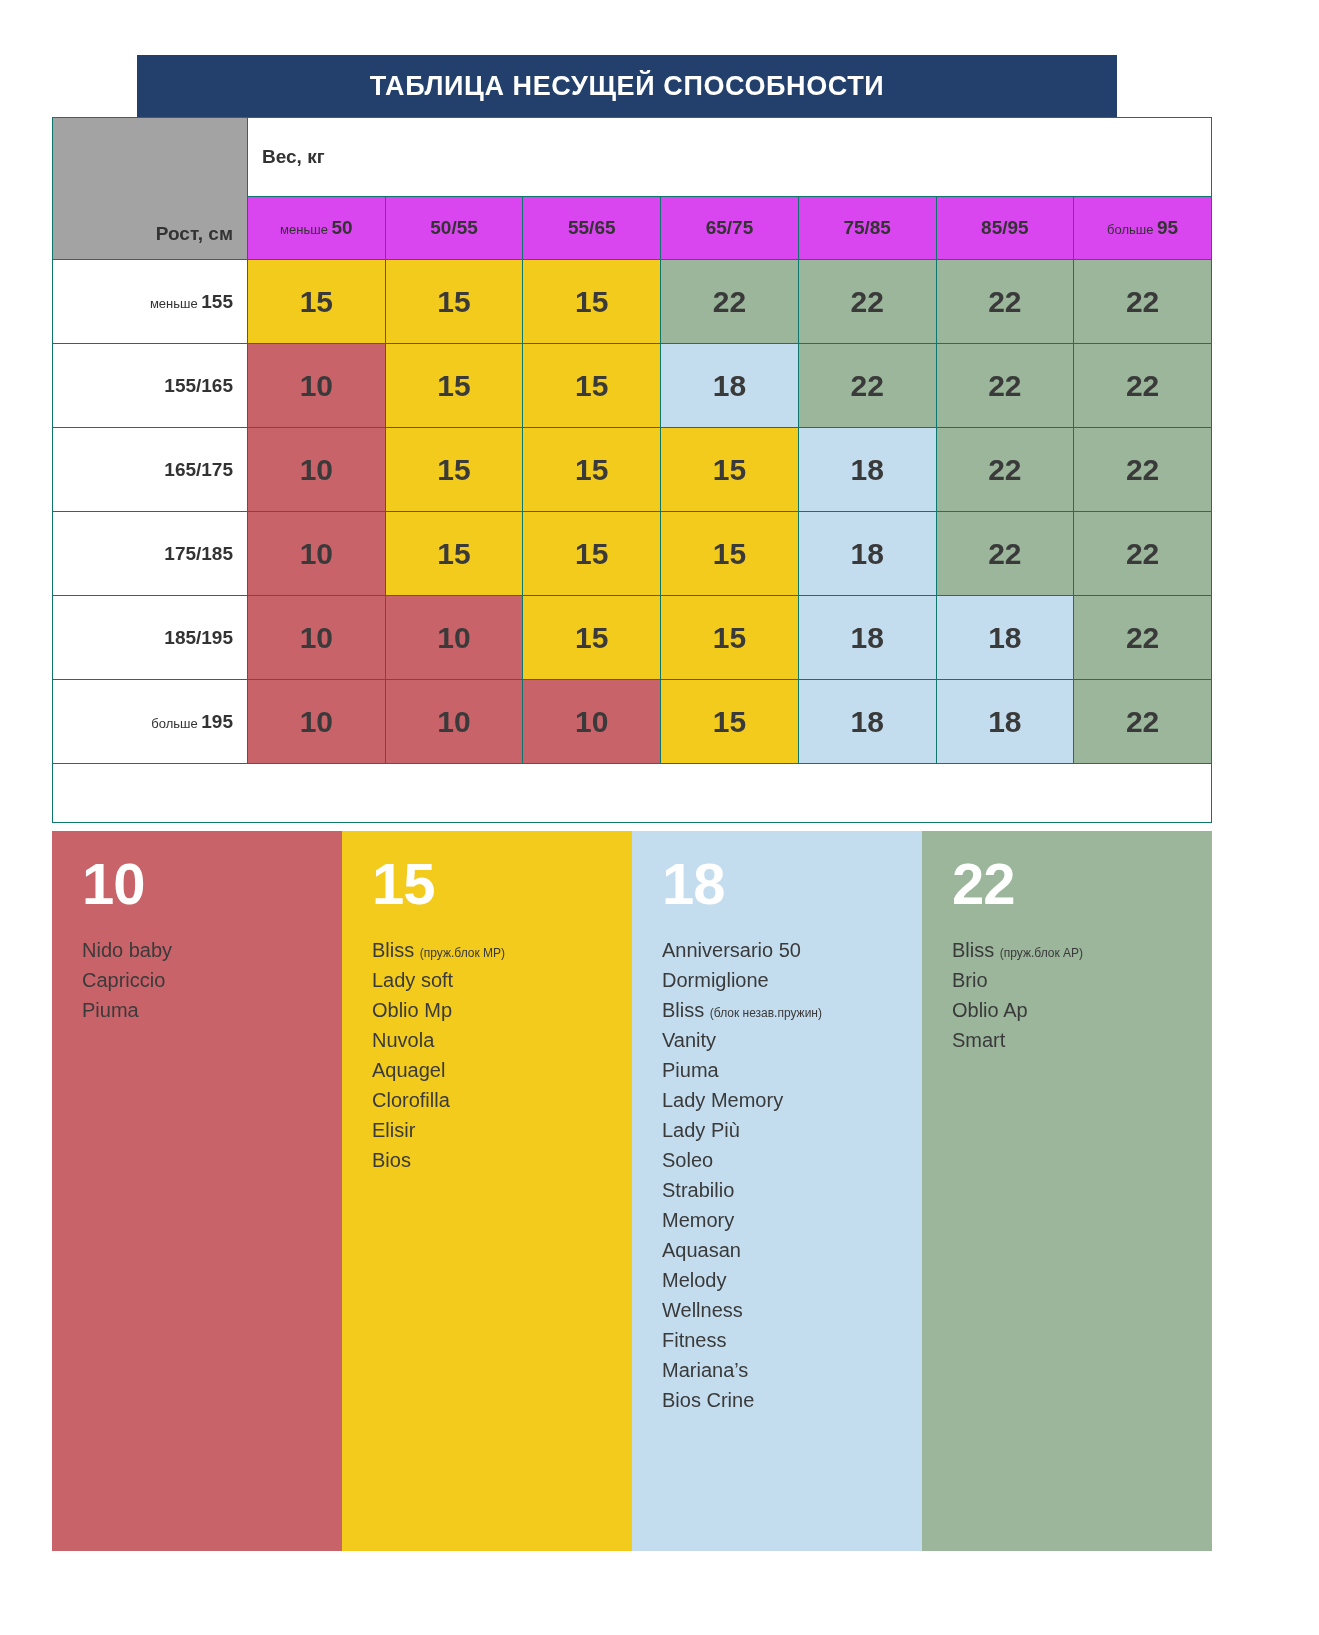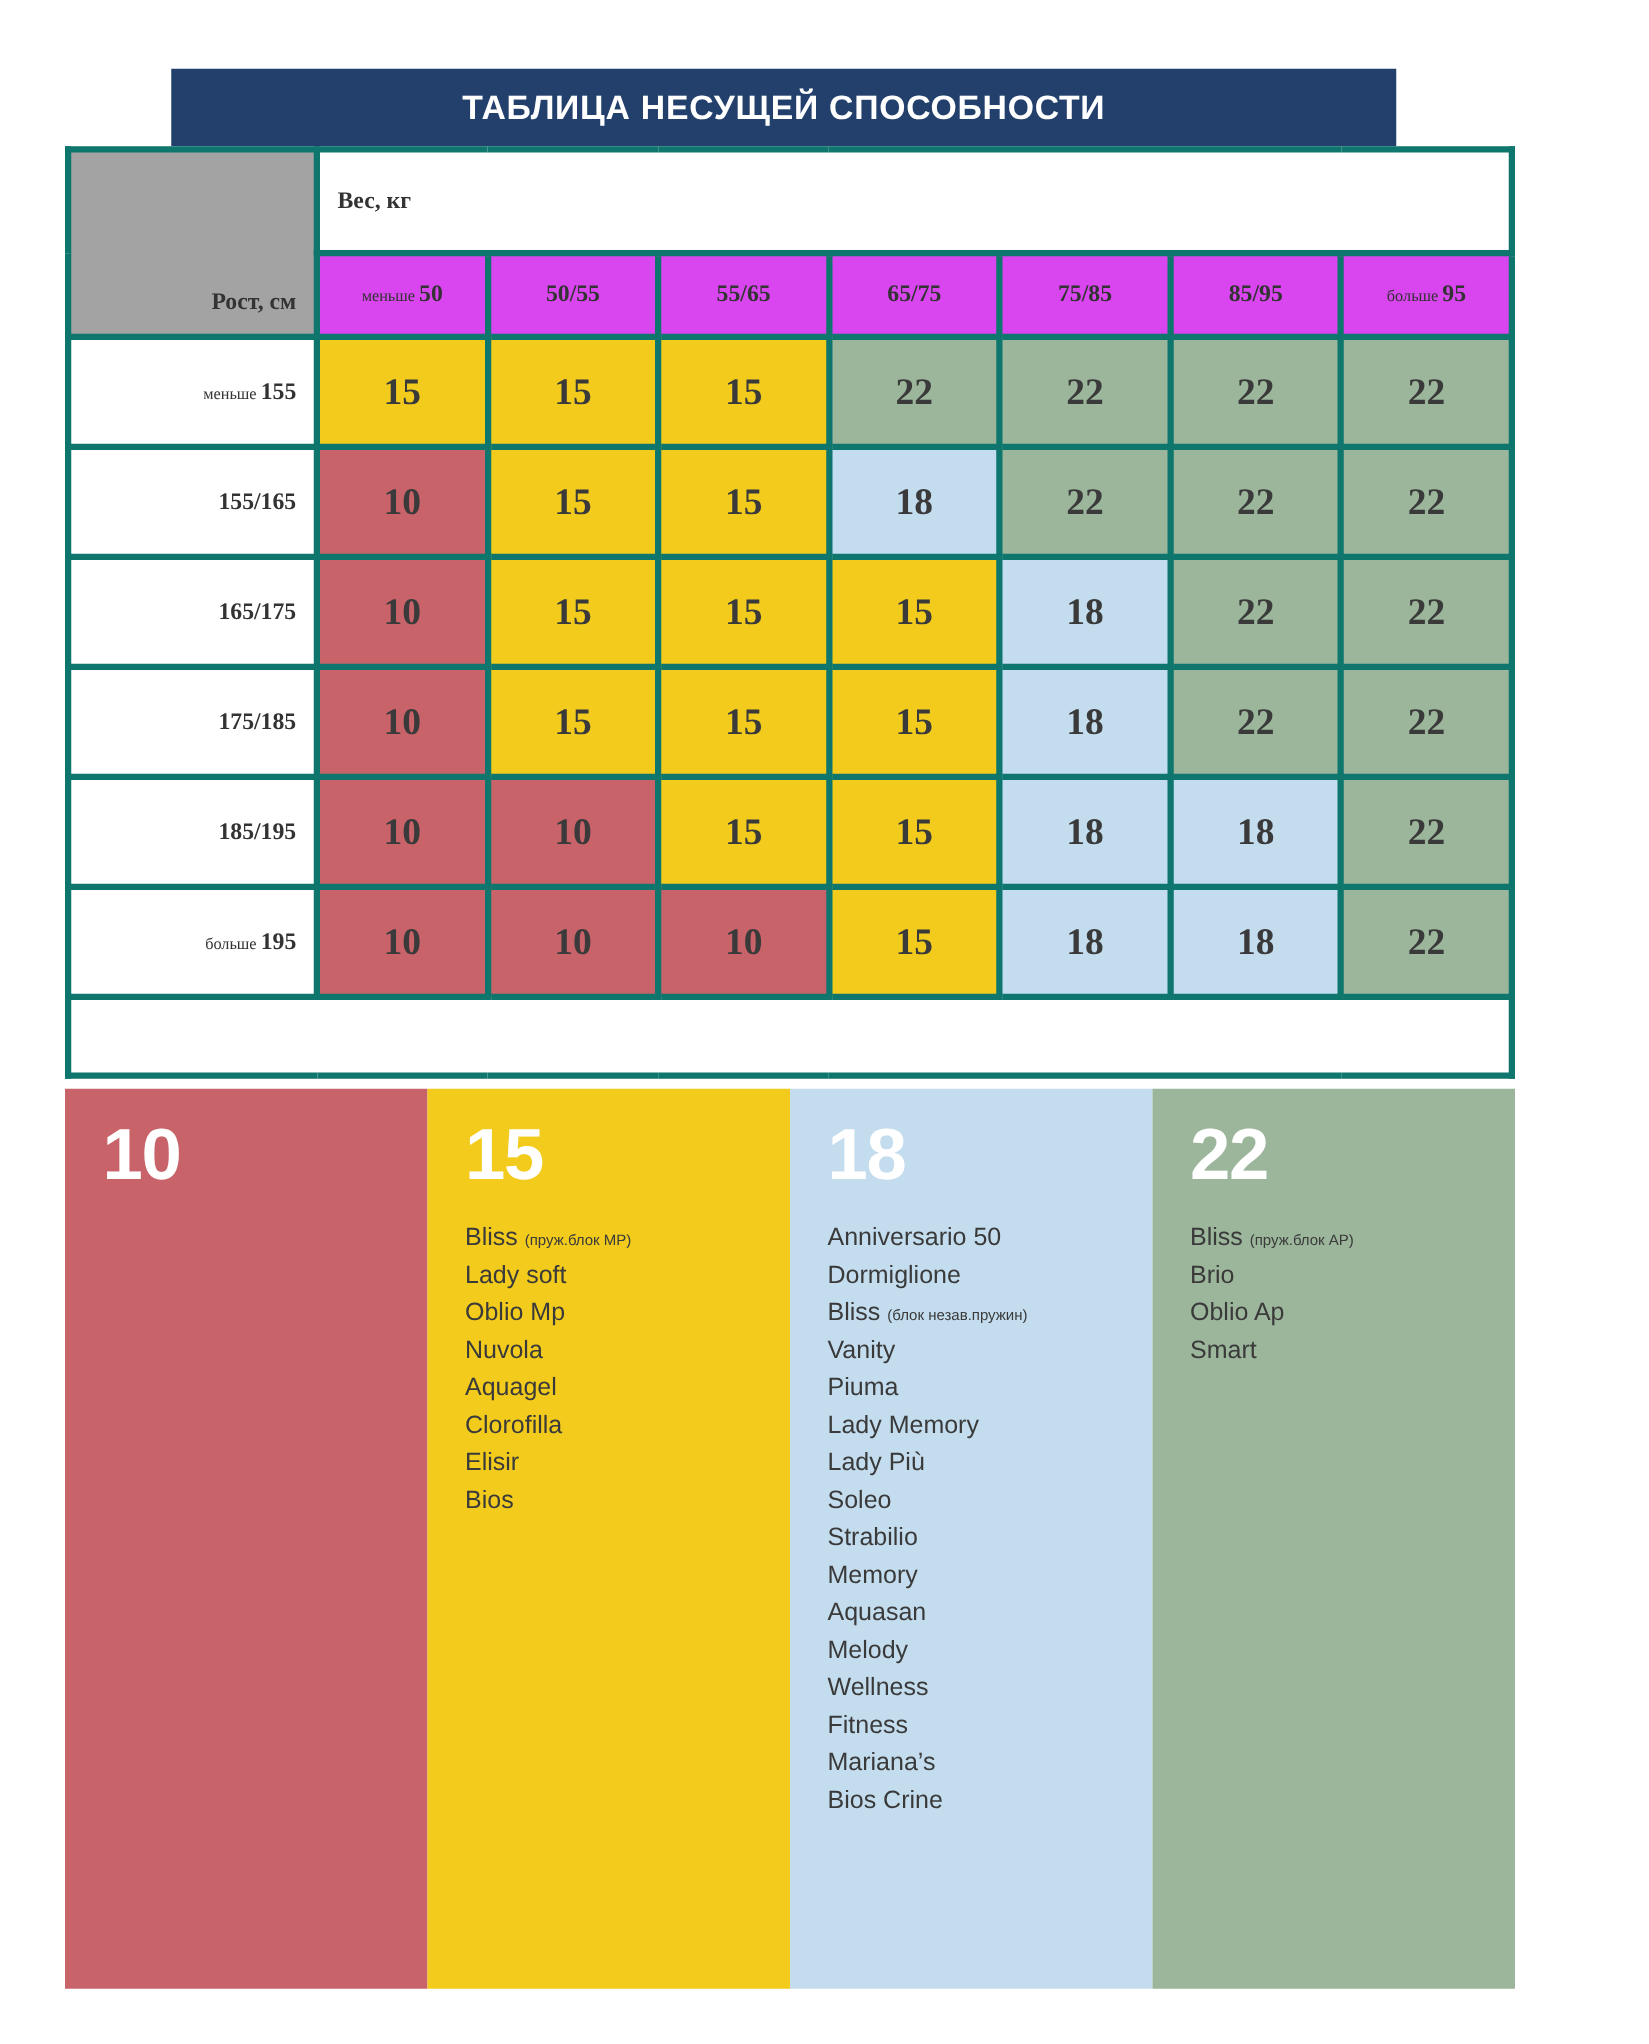--- a/index.html
+++ b/index.html
@@ -41,24 +41,23 @@
     letter-spacing: 0.6px;
   }
 
   
   table.matrix {
     border-collapse: collapse;
     width: 1160px;
     table-layout: fixed;
   }
   table.matrix td, table.matrix th {
-    border: 5px solid #0f766e;
+    border: 1px solid #0f766e;
     padding: 0;
     margin: 0;
-    font-family: Liberation Serif, serif;
   }
 
   .corner-cell {
     width: 180px;
     vertical-align: bottom;
     text-align: right;
     padding: 0 14px 14px 0 !important;
     font-size: 19px;
     font-weight: bold;
     color: #333;
@@ -258,20 +257,25 @@
       <tr class="spacer-row">
         <td colspan="8"></td>
       </tr>
     </tbody>
   </table>
 
   <div class="legend">
 
     <div class="legend-col c10">
       <div class="legend-num">10</div>
+      <ul class="legend-list">
+        <li><span>Nido baby</span><span class="note"></span></li>
+        <li><span>Capriccio</span><span class="note"></span></li>
+        <li><span>Piuma</span><span class="note"></span></li>
+      </ul>
     </div>
 
     <div class="legend-col c15">
       <div class="legend-num">15</div>
       <ul class="legend-list">
         <li><span>Bliss </span><span class="note">(пруж.блок MP)</span></li>
         <li><span>Lady soft</span><span class="note"></span></li>
         <li><span>Oblio Mp</span><span class="note"></span></li>
         <li><span>Nuvola</span><span class="note"></span></li>
         <li><span>Aquagel</span><span class="note"></span></li>

